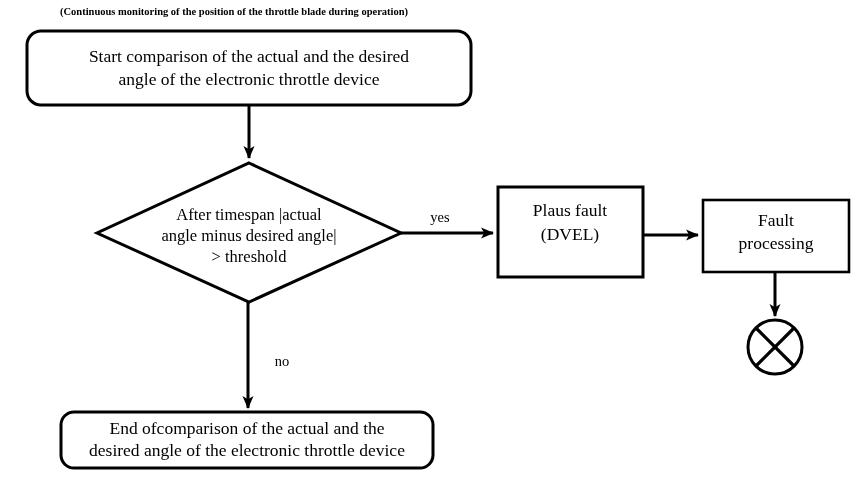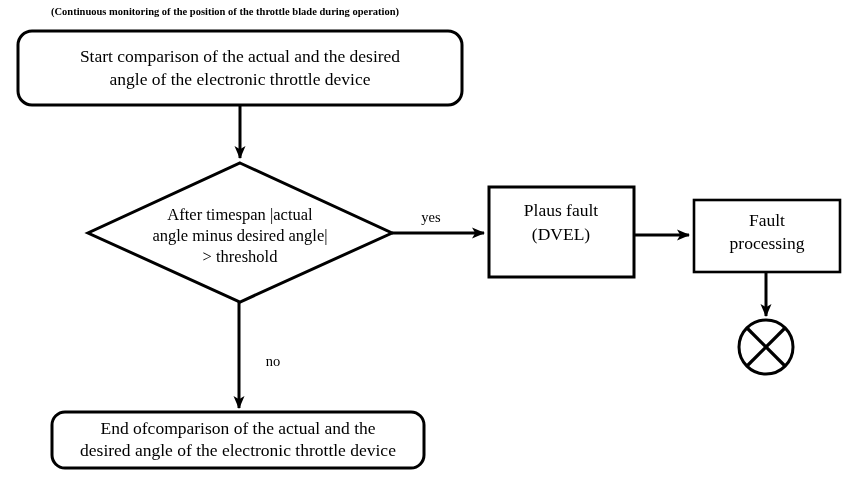--- a/index.html
+++ b/index.html
@@ -10,21 +10,21 @@
   body {
     width: 864px;
     height: 484px;
     font-family: "Liberation Serif", "DejaVu Serif", serif;
     color: #000000;
     overflow: hidden;
     position: relative;
   }
   #flowchart-root {
     position: absolute;
-    left: 7px;
+    left: 16px;
     top: 0;
     width: 792px;
     height: 484px;
   }
   svg {
     display: block;
   }
   .shape-outline {
     fill: #ffffff;
     stroke: #000000;

